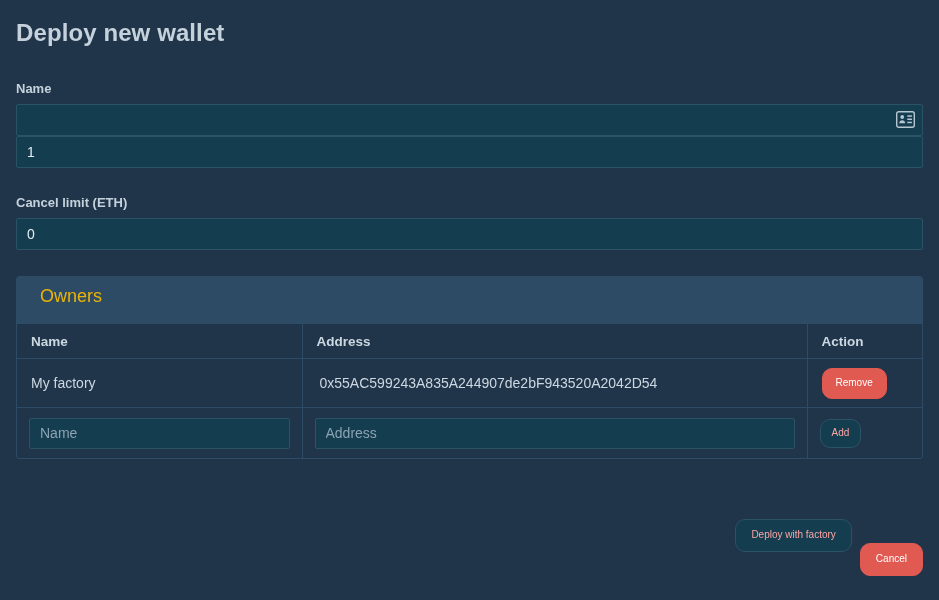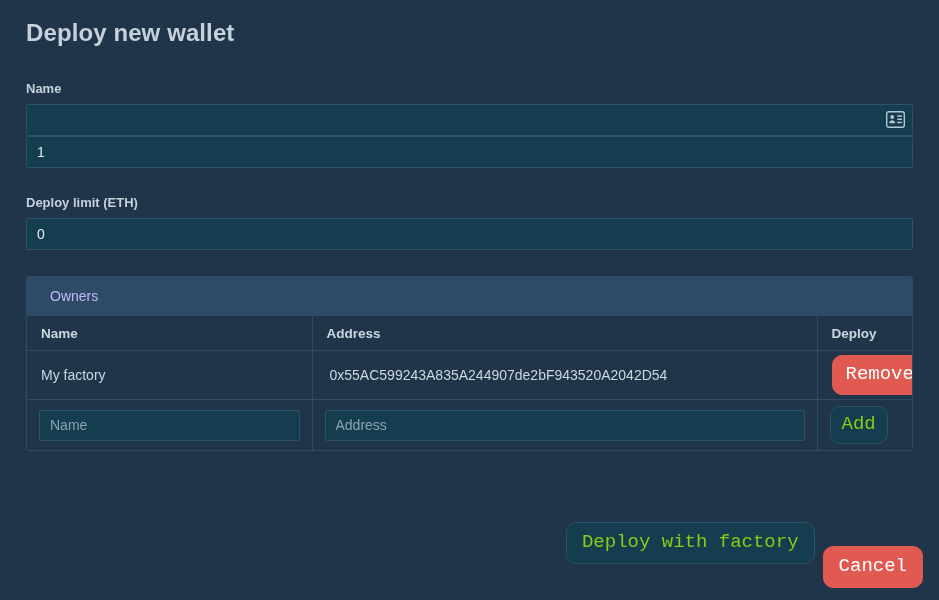--- a/index.html
+++ b/index.html
@@ -13,21 +13,21 @@
     background: #20344a;
     font-family: "Liberation Sans", sans-serif;
     color: #c8d3dc;
     overflow: hidden;
   }
   .page {
     position: relative;
     width: 939px;
     height: 600px;
     box-sizing: border-box;
-    padding: 0 17px;
+    padding: 0 7px;
     background: #20344a;
   }
 
   
   .page-title {
     font-size: 24px;
     font-weight: bold;
     color: #c5d2dc;
     letter-spacing: 0.1px;
     padding: 18px 0 0 9px;
@@ -81,25 +81,25 @@
   
   .owners-panel {
     margin: 26px 9px 0 9px;
     border: 1px solid #2e4c66;
     border-radius: 3px;
     overflow: hidden;
     background: #20344a;
   }
   .owners-panel-head {
     background: #2d4b64;
-    height: 38px;
+    height: 46px;
     line-height: 38px;
     padding: 0 0 0 23px;
-    font-size: 14px;
-    color: #c4b5fd;
+    font-size: 18px;
+    color: #eab308;
   }
   table.owners-table {
     width: 100%;
     border-collapse: collapse;
     table-layout: fixed;
   }
   table.owners-table th,
   table.owners-table td {
     text-align: left;
     border-top: 1px solid #2e4c66;
@@ -118,53 +118,53 @@
   }
   col.col-name { width: 285px; }
   col.col-addr { width: 505px; }
   col.col-action { width: auto; }
 
   tr.owner-row td { height: 48px; }
   tr.owner-row td.addr-cell { padding-left: 17px; margin-top: 27px; }
   td.action-cell { padding-left: 13px; }
 
   .btn {
-    font-family: Liberation Mono, monospace;
-    font-size: 19px;
+    font-family: Liberation Sans, sans-serif;
+    font-size: 10px;
     border-radius: 10px;
     cursor: pointer;
     line-height: 1;
     outline: none;
   }
   .btn-danger {
     background: #e05a52;
     border: 1px solid #e05a52;
     color: #ffffff;
     padding: 9px 13px 10px 13px;
   }
   .btn-default {
     background: #143d4f;
     border: 1px solid #2c5265;
-    color: #84cc16;
+    color: #fca5a5;
     padding: 8px 11px 9px 11px;
   }
 
   tr.add-row td {
     height: 50px;
     padding-left: 12px;
     padding-right: 12px;
   }
   tr.add-row td.action-cell { padding-left: 12px; padding-right: 12px; }
   tr.add-row .text-input { height: 31px; font-size: 14px; }
 
   
   .footer {
     position: absolute;
     right: 16px;
-    bottom: 12px;
+    bottom: 24px;
     display: flex;
     gap: 8px;
     align-items: center;
   }
   .footer .btn-default { padding: 10px 15px 11px 15px; }
   .footer .btn-danger { padding: 10px 15px 11px 15px; margin-top: 48px; }
 </style>
 </head>
 <body>
 
@@ -184,37 +184,37 @@
           <path d="M3.1 12.2c0.3-2 1.6-3 3.1-3s2.8 1 3.1 3z" fill="#b7c6d1"></path>
           <rect x="11.3" y="4.3" width="4.6" height="1.5" fill="#b7c6d1"></rect>
           <rect x="11.3" y="7.5" width="4.6" height="1.5" fill="#b7c6d1"></rect>
           <rect x="11.3" y="10.7" width="4.6" height="1.5" fill="#b7c6d1"></rect>
         </svg>
       </span>
     </div>
 
     <input class="text-input" type="text" value="1" style="">
 
-    <div class="field-label">Deploy limit (ETH)</div>
+    <div class="field-label">Cancel limit (ETH)</div>
     <input class="text-input" type="text" value="0" style="">
   </div>
 
   <div class="owners-panel">
     <div class="owners-panel-head">Owners</div>
     <table class="owners-table">
       <colgroup>
         <col class="col-name">
         <col class="col-addr">
         <col class="col-action">
       </colgroup>
       <thead>
         <tr>
           <th>Name</th>
           <th>Address</th>
-          <th>Deploy</th>
+          <th>Action</th>
         </tr>
       </thead>
       <tbody>
         <tr class="owner-row">
           <td>My factory</td>
           <td class="addr-cell">0x55AC599243A835A244907de2bF943520A2042D54</td>
           <td class="action-cell">
             <button class="btn btn-danger">Remove</button>
           </td>
         </tr>

